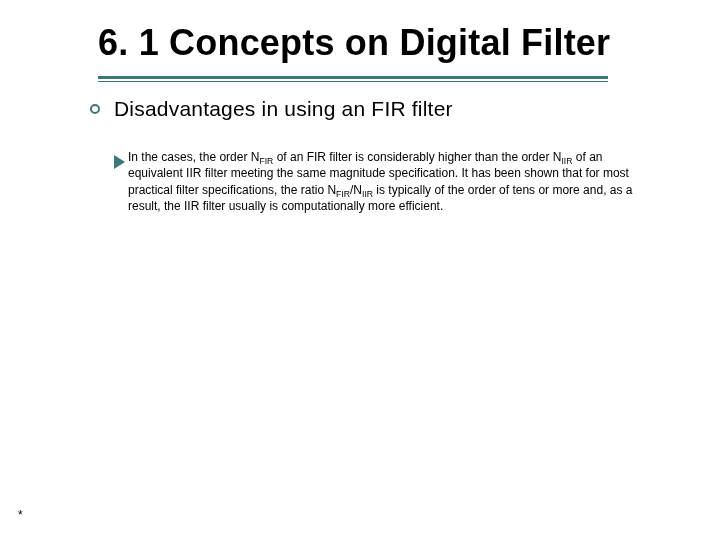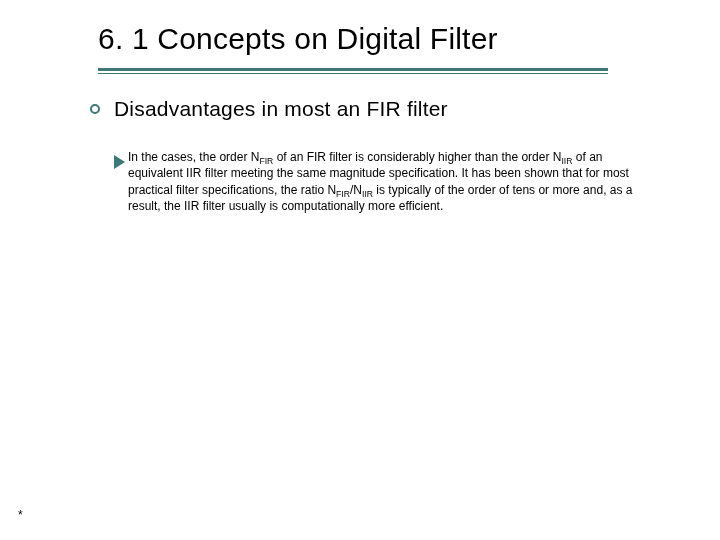--- a/index.html
+++ b/index.html
@@ -17,22 +17,22 @@
     position: relative;
     width: 720px;
     height: 540px;
   }
   .title-block {
     position: absolute;
     left: 98px;
     top: 22px;
   }
   .title-text {
-    font-size: 30px;
-    font-weight: 400;
+    font-size: 36px;
+    font-weight: 700;
     letter-spacing: 0.2px;
     color: #000000;
     white-space: nowrap;
   }
   .title-underline {
     margin-top: 12px;
     width: 510px;
     height: 3px;
     background: #3c7876;
     position: relative;
@@ -101,21 +101,21 @@
 <body>
 
 <div class="slide">
 
   <div class="title-block">
     <div class="title-text">6. 1 Concepts on Digital Filter</div>
     <div class="title-underline"></div>
   </div>
 
   <div class="circle-bullet"></div>
-  <div class="subheading">Disadvantages in most an FIR filter</div>
+  <div class="subheading">Disadvantages in using an FIR filter</div>
 
   <div class="arrow-bullet"></div>
   <div class="body-text">
     <span>In the cases, the order N</span><sub>FIR</sub><span> of an FIR filter is considerably higher than the order N</span><sub>IIR</sub><span> of an equivalent IIR filter meeting the same magnitude specification. It has been shown that for most practical filter specifications, the ratio N</span><sub>FIR</sub><span>/N</span><sub>IIR</sub><span> is typically of the order of tens or more and,  as a result, the IIR filter usually is computationally more efficient.</span>
   </div>
 
   <div class="footnote">*</div>
 
 </div>
 

